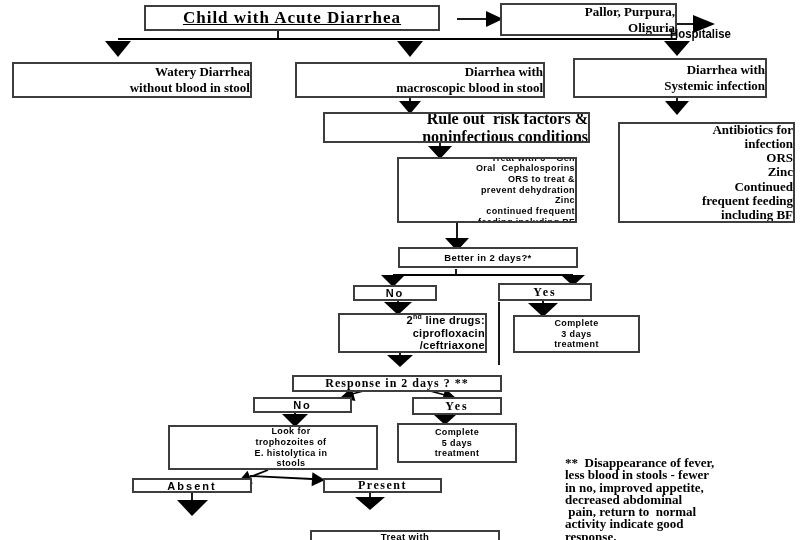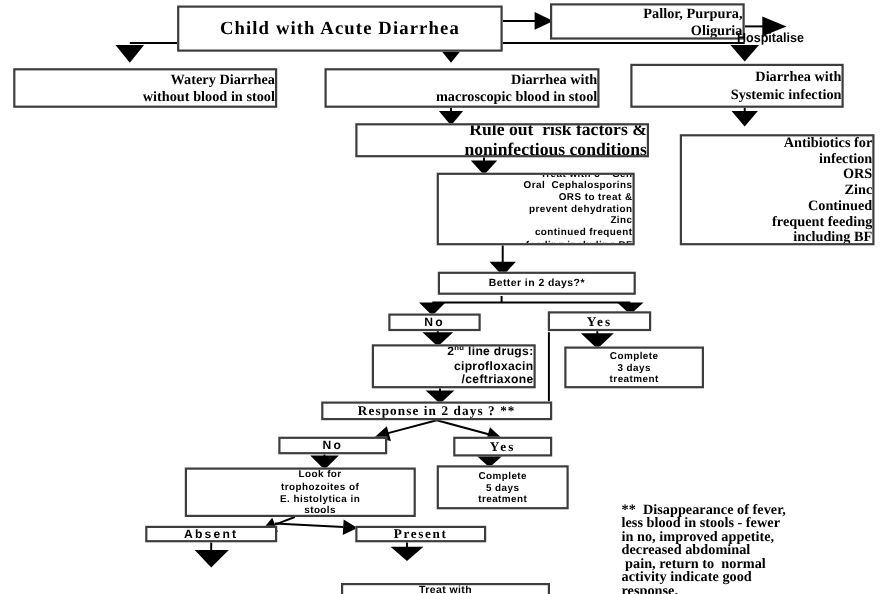--- a/index.html
+++ b/index.html
@@ -85,21 +85,21 @@
     <path class="ln" d="M250 476 L312 479"></path>
     <polygon class="hd" points="325,480 311.6,486.3 312.4,472.3"></polygon>
 
     <path class="ln" d="M192 493 V501"></path>
     <polygon class="hd" points="177,500 208,500 192,516"></polygon>
 
     <path class="ln" d="M370 493 V498"></path>
     <polygon class="hd" points="355,497 385,497 370,510"></polygon>
   </svg>
 
-  <div class="box serif ctr title-box" style="left:161px;top:5px;width:296px;height:42px;">
+  <div class="box serif ctr title-box" style="left:144px;top:5px;width:296px;height:26px;text-decoration:underline;">
     <span class="txt">Child with Acute Diarrhea</span>
     </div>
 
   <div class="box serif serif-box" style="left:500px;top:3px;width:177px;height:33px;">
     <span class="txt">Pallor, Purpura,
 Oliguria</span>
     </div>
 
   <div class="hosp" style="left:670px;top:27px;">Hospitalise</div>
 
@@ -160,21 +160,21 @@
 <span>ciprofloxacin
 /ceftriaxone</span></div>
     </div>
 
   <div class="box sans sm ctr" style="left:513px;top:315px;width:127px;height:38px;">
     <span class="txt">Complete
 3 days
 treatment</span>
     </div>
 
-  <div class="box serif ctr" style="left:292px;top:365px;width:210px;height:17px;font-size:12px;letter-spacing:1px;">
+  <div class="box serif ctr" style="left:292px;top:375px;width:210px;height:17px;font-size:12px;letter-spacing:1px;">
     <span class="txt">Response in 2 days ? **</span>
     </div>
 
   <div class="box sans ctr" style="left:253px;top:397px;width:99px;height:16px;font-size:11px;letter-spacing:2px;">
     <span class="txt">No</span>
     </div>
 
   <div class="box serif ctr" style="left:412px;top:397px;width:90px;height:18px;font-size:12px;letter-spacing:2px;">
     <span class="txt">Yes</span>
     </div>

